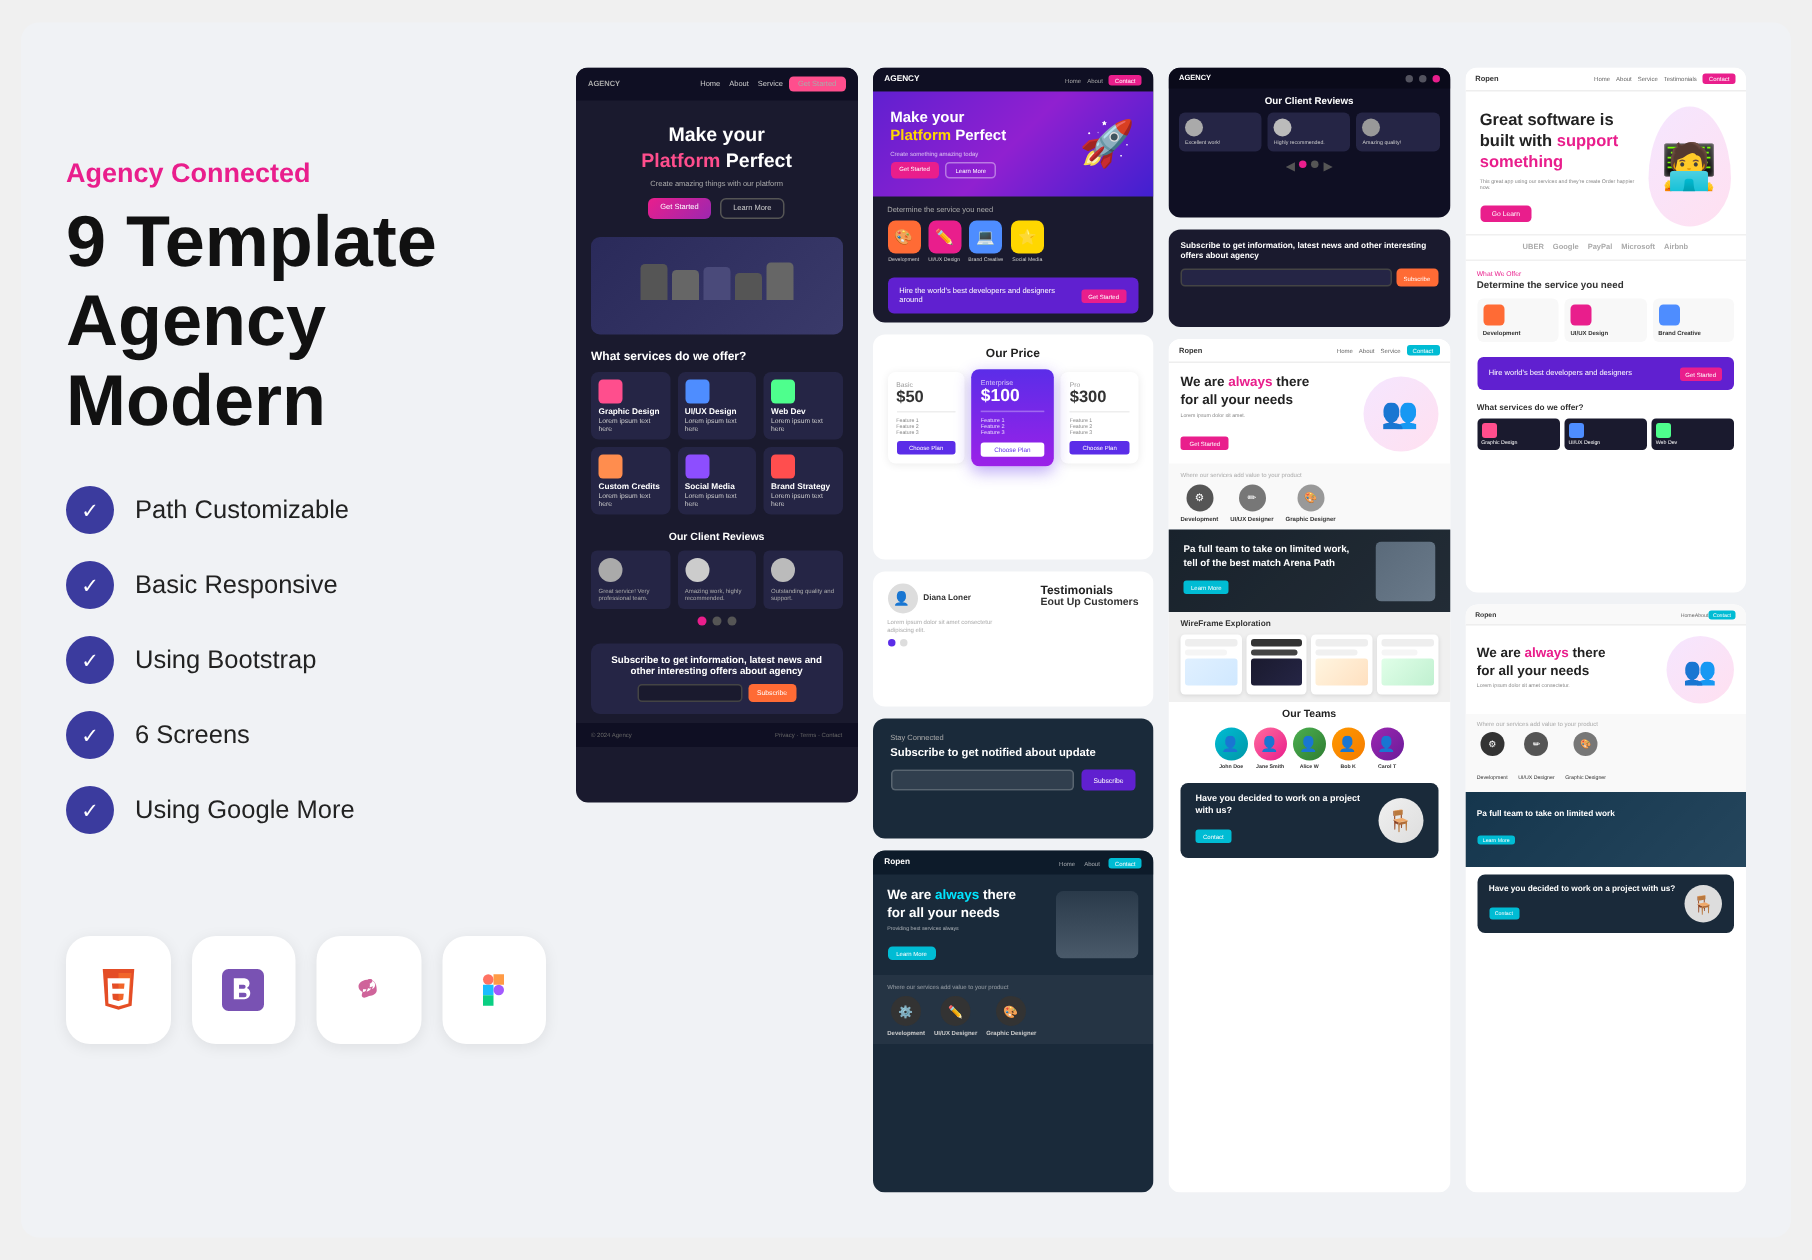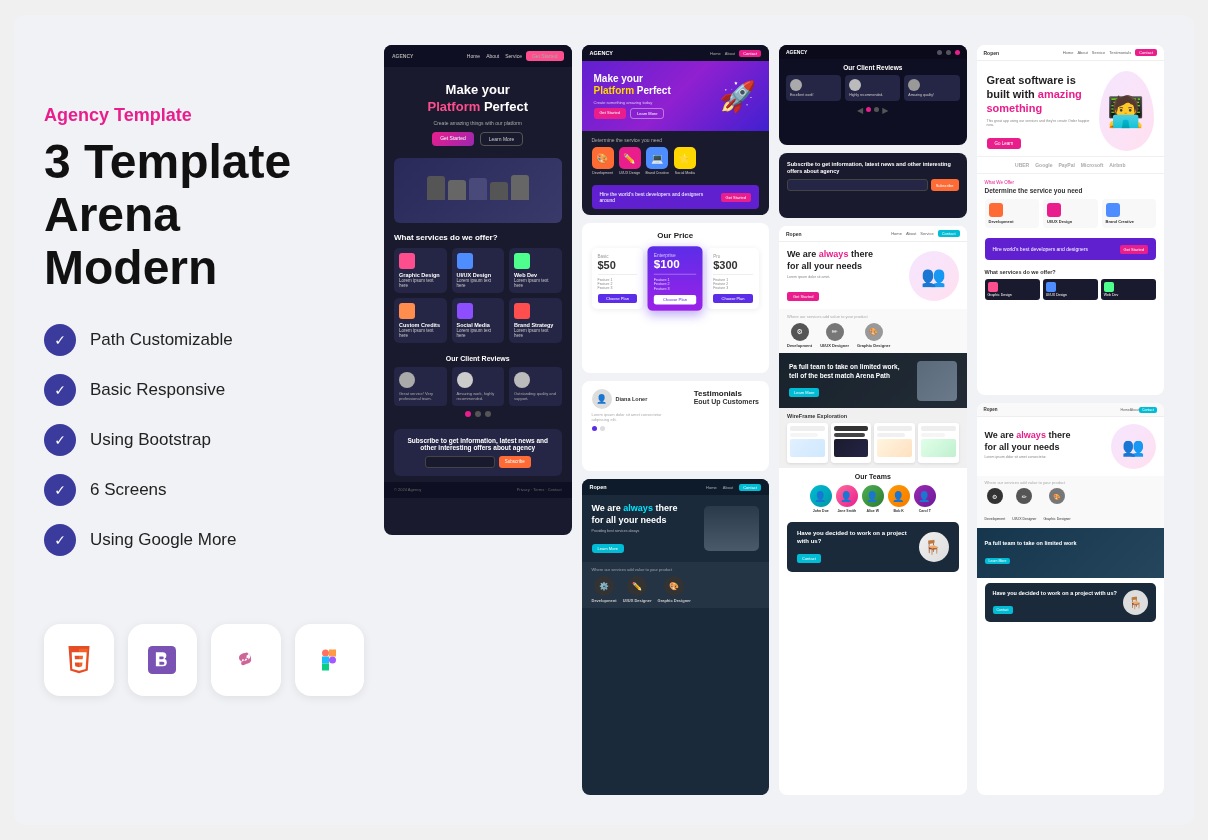--- a/index.html
+++ b/index.html
@@ -306,24 +306,24 @@
       font-size: 4px;
       color: #666;
     }
   </style>
 </head>
 <body>
 
 <div class="container">
 
   <div class="left-panel">
-    <div class="agency-label">Agency Template</div>
+    <div class="agency-label">Agency Connected</div>
     <div class="main-title">
-      <span>3 Template</span><br>
-      <span>Arena Modern</span>
+      <span>9 Template</span><br>
+      <span>Agency Modern</span>
     </div>
 
     <ul class="features-list">
       <li>
         <div class="check-circle">✓</div>
         <span>Path Customizable</span>
       </li>
       <li>
         <div class="check-circle">✓</div>
         <span>Basic Responsive</span>
@@ -585,20 +585,28 @@
             <div style="font-size: 8px; font-weight: 700; color: #222;">Testimonials</div>
             <div style="font-size: 7px; font-weight: 600; color: #333;">Eout Up Customers</div>
           </div>
         </div>
         <div style="display: flex; gap: 3px; margin-top: 4px;">
           <div style="width: 5px; height: 5px; border-radius: 50%; background: #5b2de8;"></div>
           <div style="width: 5px; height: 5px; border-radius: 50%; background: #ddd;"></div>
         </div>
       </div>
 
+      <div style="background: #1a2a3a; border-radius: 8px; height: 80px; overflow: hidden; flex-shrink: 0; padding: 10px 12px;">
+        <div style="font-size: 5px; color: #aaa; margin-bottom: 2px;">Stay Connected</div>
+        <div style="font-size: 7.5px; font-weight: 700; color: white; margin-bottom: 7px;">Subscribe to get notified about update</div>
+        <div style="display: flex; gap: 5px;">
+          <div style="flex: 1; height: 14px; background: rgba(255,255,255,0.1); border-radius: 3px; border: 1px solid rgba(255,255,255,0.2);"></div>
+          <div style="background: #6020d0; height: 14px; padding: 0 8px; border-radius: 3px; color: white; font-size: 4.5px; display: flex; align-items: center;">Subscribe</div>
+        </div>
+      </div>
 
       <div style="background: #1a2a3a; border-radius: 8px; flex: 1; overflow: hidden;">
         <div style="background: #0d1b2a; height: 16px; display: flex; align-items: center; padding: 0 8px; gap: 6px;">
           <span style="font-size: 5.5px; font-weight: bold; color: #fff; margin-right: auto;">Ropen</span>
           <span style="font-size: 4px; color: rgba(255,255,255,0.6);">Home</span>
           <span style="font-size: 4px; color: rgba(255,255,255,0.6);">About</span>
           <span style="background: #00bcd4; color: white; font-size: 4px; padding: 1px 4px; border-radius: 2px;">Contact</span>
         </div>
         <div style="padding: 8px 10px; display: flex; gap: 8px; align-items: center;">
           <div style="flex: 1;">
@@ -793,21 +801,21 @@
           <span style="font-size: 4px; color: #666;">Home</span>
           <span style="font-size: 4px; color: #666;">About</span>
           <span style="font-size: 4px; color: #666;">Service</span>
           <span style="font-size: 4px; color: #666;">Testimonials</span>
           <span style="background: #e91e8c; color: white; font-size: 4px; padding: 1px 4px; border-radius: 2px;">Contact</span>
         </div>
 
         <div style="display: flex; align-items: center; padding: 10px 10px 5px; gap: 5px;">
           <div style="flex: 1;">
             <div style="font-size: 11px; font-weight: 900; line-height: 1.3; color: #222;">
-              Great software is<br>built with <span style="color: #e91e8c;">amazing</span><br><span style="color: #e91e8c;">something</span>
+              Great software is<br>built with <span style="color: #e91e8c;">support</span><br><span style="color: #e91e8c;">something</span>
             </div>
             <div style="font-size: 3.5px; color: #888; margin: 4px 0;">This great app using our services and they're create Order happier now.</div>
             <span style="background: #e91e8c; color: white; font-size: 4.5px; padding: 3px 8px; border-radius: 3px;">Go Learn</span>
           </div>
 
           <div style="width: 55px; height: 80px; background: linear-gradient(135deg, #f5e6ff, #ffe0f0); border-radius: 50% 50% 50% 50% / 60% 60% 40% 40%; flex-shrink: 0; display: flex; align-items: center; justify-content: center; font-size: 30px;">🧑‍💻</div>
         </div>
 
         <div style="display: flex; gap: 6px; justify-content: center; padding: 5px 8px; border-top: 1px solid #f0f0f0; border-bottom: 1px solid #f0f0f0; flex-wrap: wrap;">
           <span style="font-size: 5px; color: #aaa; font-weight: 700;">UBER</span>

